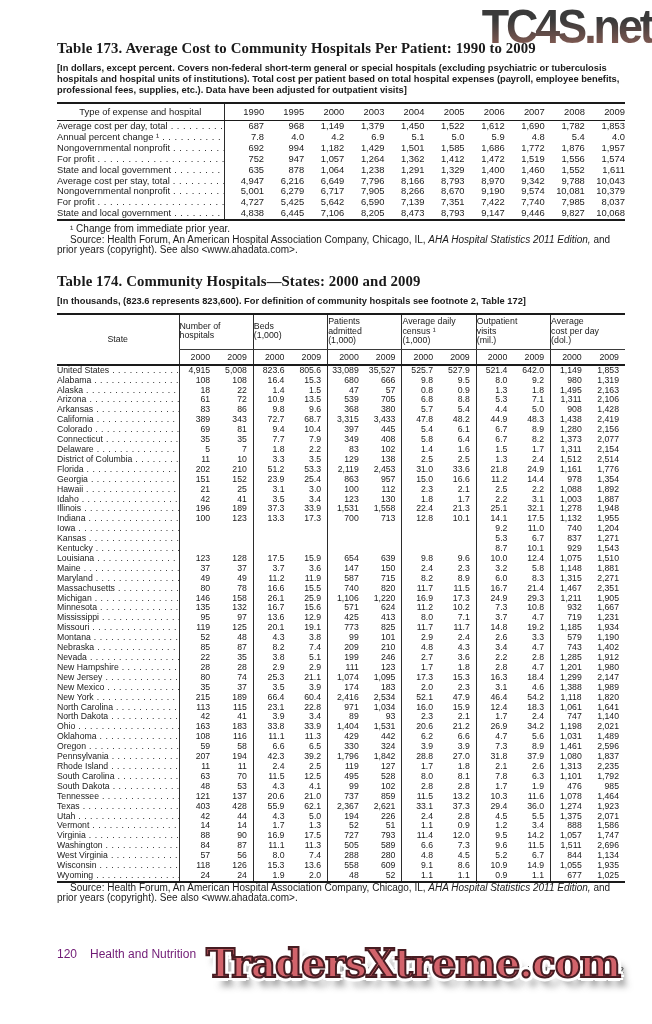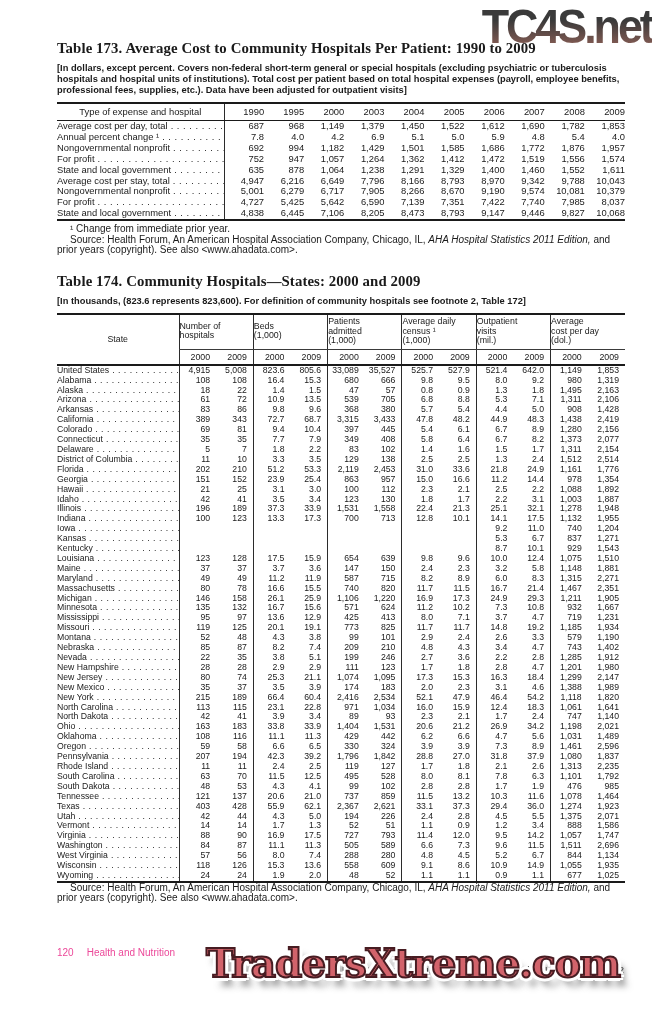--- a/index.html
+++ b/index.html
@@ -39,21 +39,21 @@
   .lbl-cell{display:flex;align-items:baseline;overflow:hidden;white-space:nowrap;padding-left:2px;}
   .lbl{flex:0 0 auto;}
   .dots{flex:1 1 0;overflow:hidden;margin-left:3px;letter-spacing:.5px;}
   .ind1{padding-left:8px;}
   .ind2{padding-left:16px;}
 
   .fnote{font-size:10px;line-height:10.6px;margin:3px 0 0 0;text-indent:13px;}
   .src{margin:0;}
   .src i{font-family:"Liberation Sans",sans-serif;}
 
-  .footer-left{position:absolute;left:57px;top:947px;font-size:10px;color:#ec4899;}
+  .footer-left{position:absolute;left:57px;top:947px;font-size:12px;color:#701a75;}
   .footer-left .page-num{margin-right:13px;}
   .footer-right{position:absolute;right:28px;top:964px;font-size:9.5px;color:#333;z-index:1;}
 
   
   .wm{pointer-events:none;white-space:nowrap;}
   .wm-top{position:absolute;top:0px;right:0px;z-index:5;
           font-family:"Liberation Sans",sans-serif;font-weight:bold;font-size:44px;
           letter-spacing:-3px;transform:scale(1.02,1.08);transform-origin:right top;
           color:var(--wm-dark,#3a3a3a);}
   @supports ((-webkit-background-clip:text) or (background-clip:text)){

